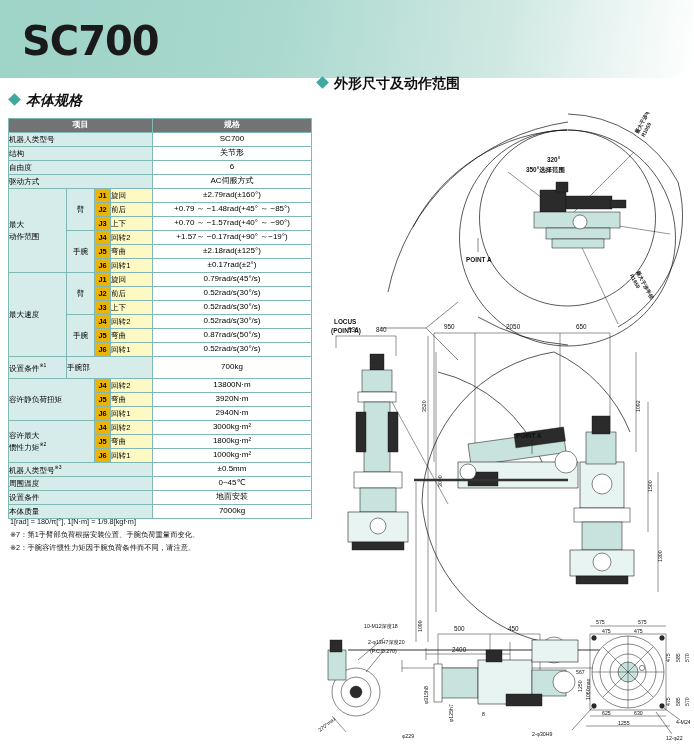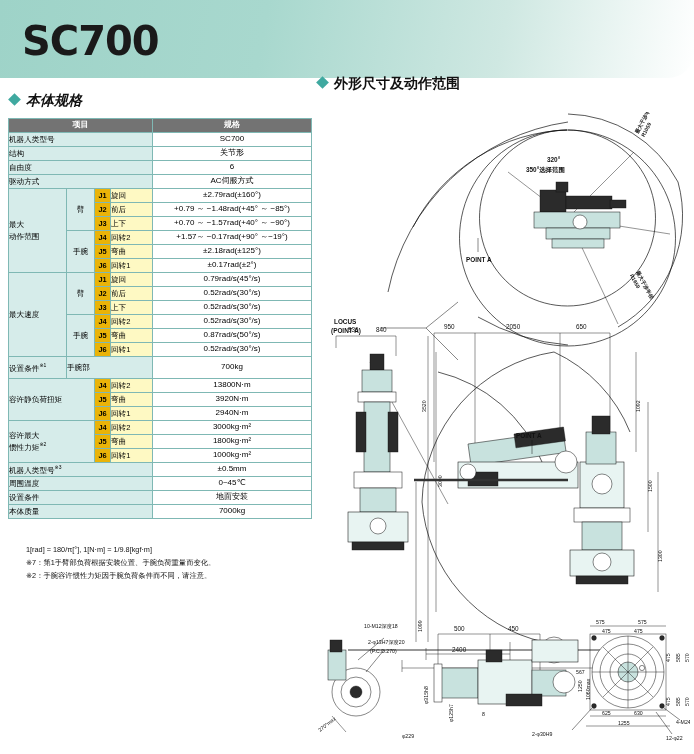--- a/index.html
+++ b/index.html
@@ -48,21 +48,21 @@
     background:#737373; color:#ffffff; font-weight:bold;
     font-size:8px; text-align:center;
   }
   .lbl{ background:#d6ecea; padding-left:4px; font-size:7.6px; }
   .lbl-c{ background:#d6ecea; text-align:center; font-size:7.6px; }
   .val{ background:#ffffff; text-align:center; font-size:8px; }
   .axis{ background:#eab308; text-align:center; font-size:7.4px; width:15px;font-weight:bold; }
   .axname{ background:#fef9c3; padding-left:3px; font-size:7.6px; }
   sup{ font-size:5px; vertical-align:super; }
 
-  .notes{ position:absolute; left:26px; top:516px; font-size:7.3px; line-height:1.75; color:#111;margin-top:28px; }
+  .notes{ position:absolute; left:10px; top:516px; font-size:7.3px; line-height:1.75; color:#111; }
   .notes div{ white-space:nowrap; }
 
   
   .draw{ position:absolute; left:318px; top:112px; width:372px; height:634px; }
   .draw svg{ display:block; }
   .dimtxt{ font-size:6.4px; fill:#111; font-family:"Liberation Sans",sans-serif; }
   .dimtxt.sm{ font-size:5.2px; }
   .dimtxt.b{ font-weight:bold; }
   .lead{ stroke:#111; stroke-width:.5; fill:none; }
   .thin{ stroke:#111; stroke-width:.45; fill:none; }

